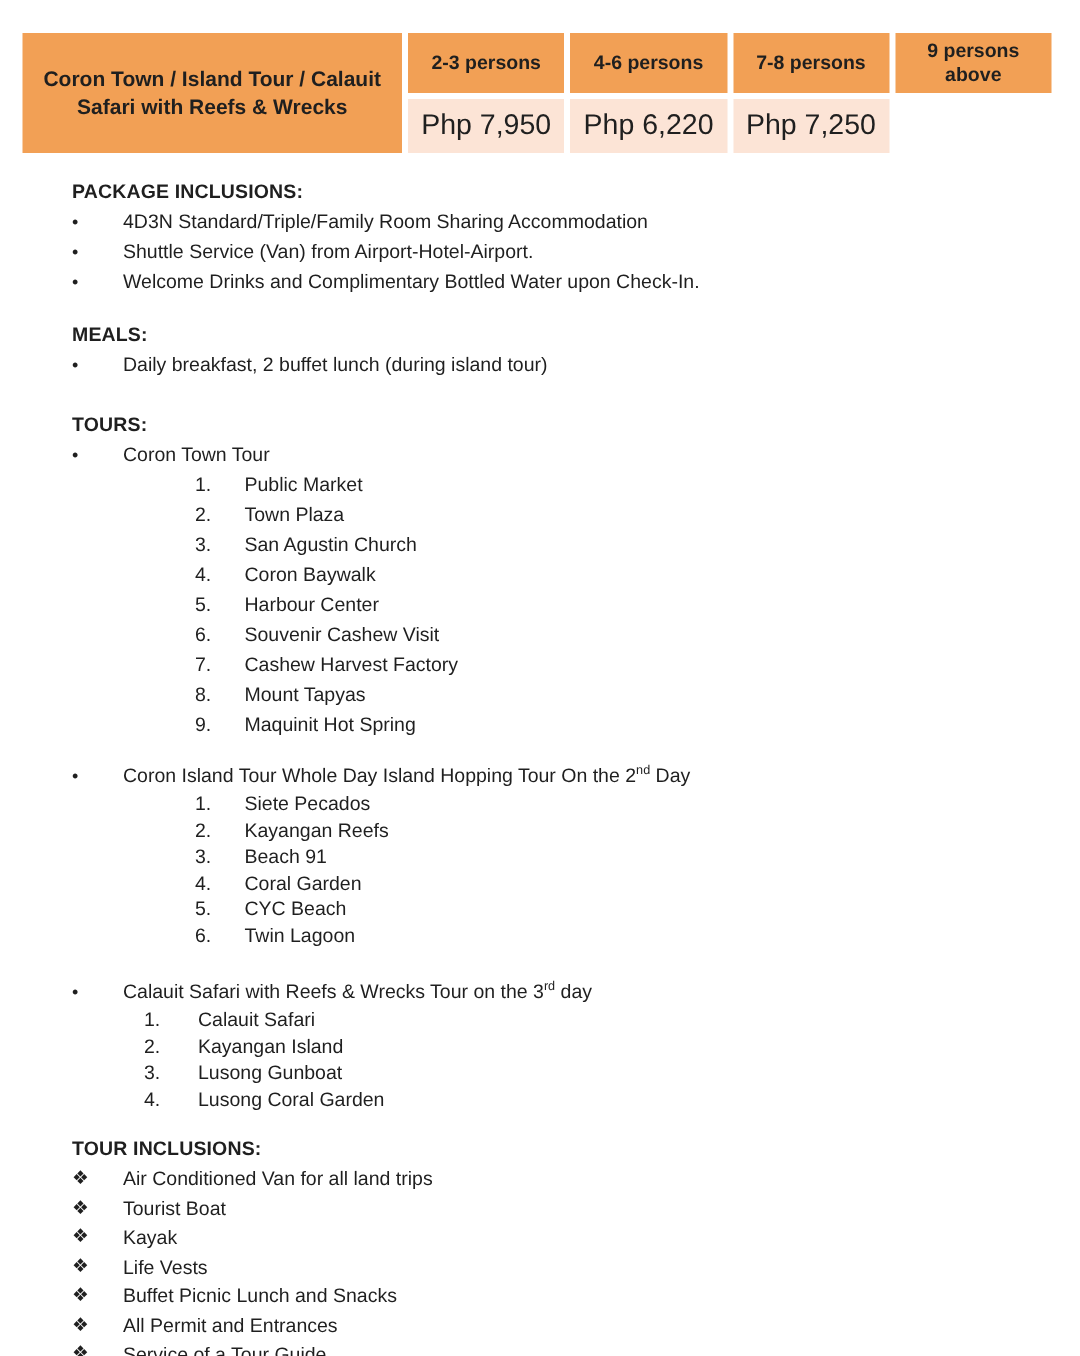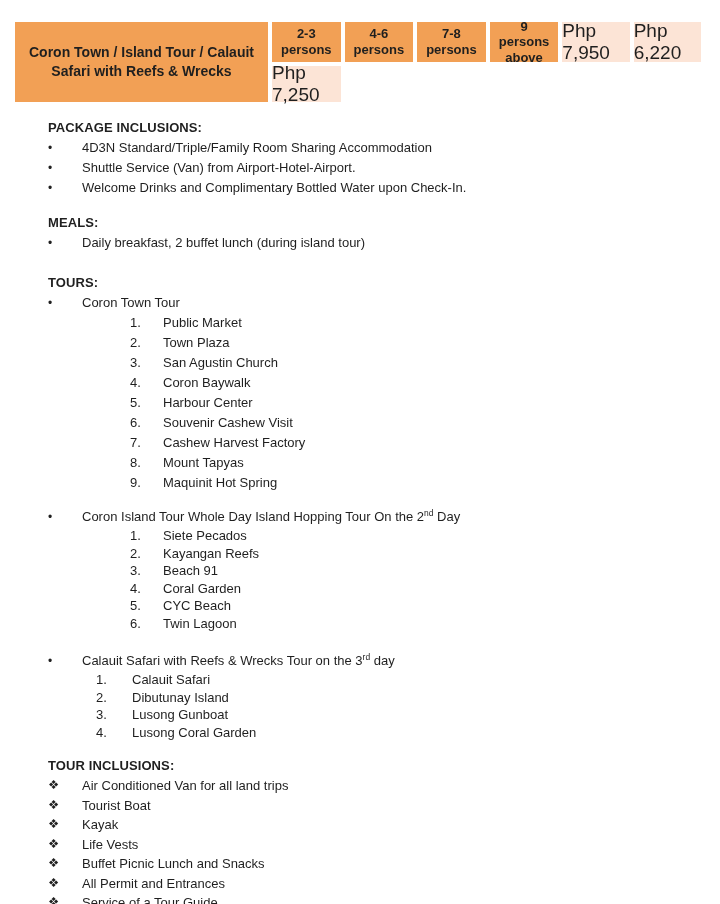--- a/index.html
+++ b/index.html
@@ -33,21 +33,21 @@
     text-align: center;
     font-weight: 700;
     font-size: 14px;
     line-height: 1.35;
     padding: 0 12px;
     color: var(--ink);
   }
   .cols {
     flex: 1;
     display: grid;
-    grid-template-columns: repeat(6, 1fr);
+    grid-template-columns: repeat(4, 1fr);
     grid-template-rows: 40px 36px;
     gap: 4px;
   }
   .hcell {
     background: var(--orange);
     display: flex; align-items: center; justify-content: center;
     text-align: center;
     font-weight: 700;
     font-size: 13px;
     line-height: 1.2;
@@ -164,21 +164,21 @@
       <li>CYC Beach</li>
       <li>Twin Lagoon</li>
     </ol>
 
     <div class="brow mt19">
       <span class="bg bullet-dot">•</span>
       <span class="bt"><span>Calauit Safari with Reefs &amp; Wrecks Tour on the 3</span><sup>rd</sup><span> day</span></span>
     </div>
     <ol class="shallow">
       <li>Calauit Safari</li>
-      <li>Dibutunay Island</li>
+      <li>Kayangan Island</li>
       <li>Lusong Gunboat</li>
       <li>Lusong Coral Garden</li>
     </ol>
 
     <div class="sec-h mt15">TOUR INCLUSIONS:</div>
     <div class="drow">
       <span class="bg diamond">❖</span>
       <span class="bt">Air Conditioned Van for all land trips</span>
     </div>
     <div class="drow">

